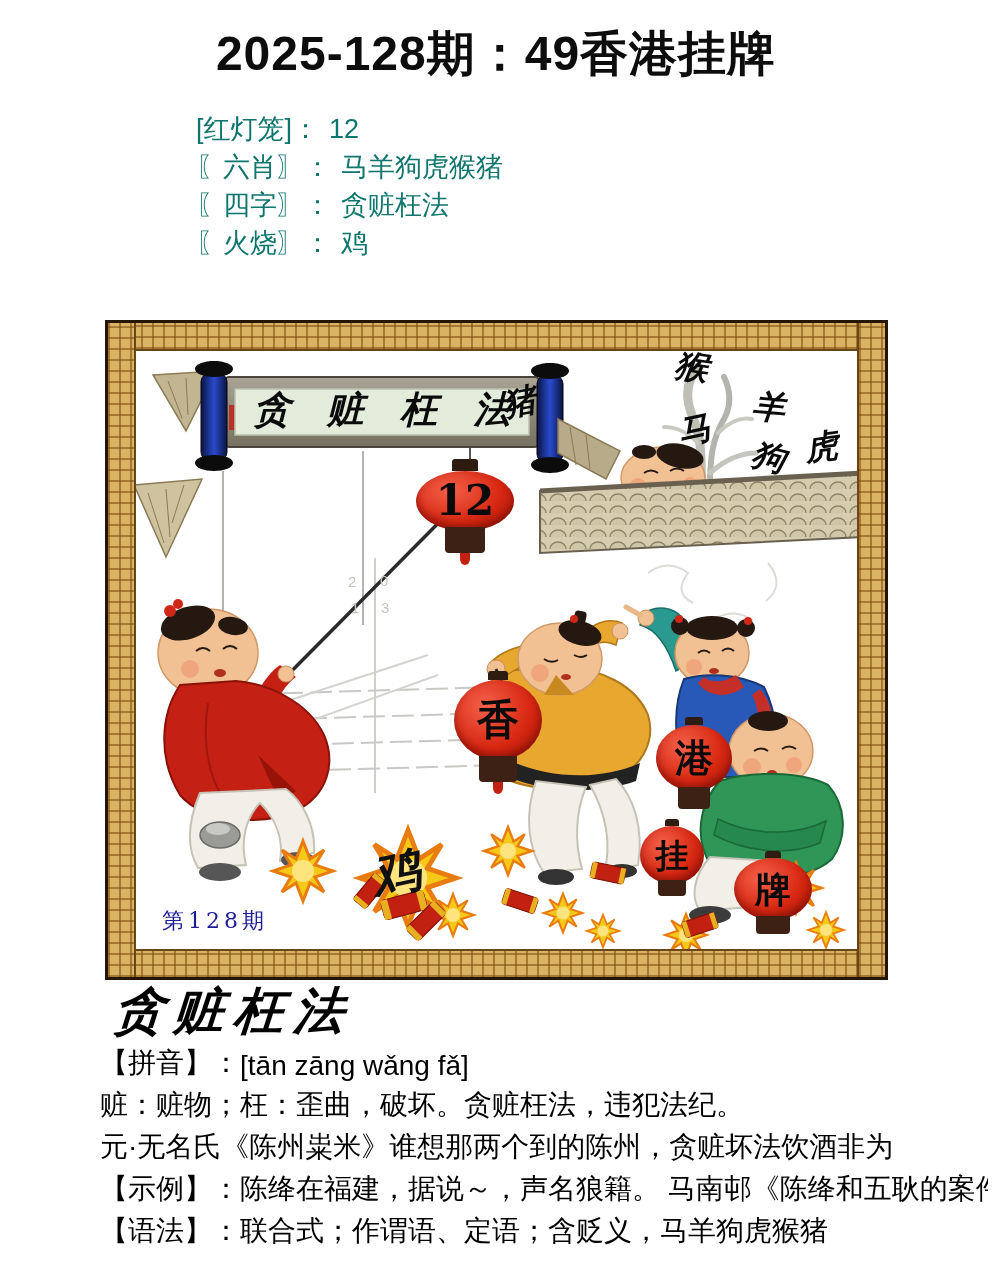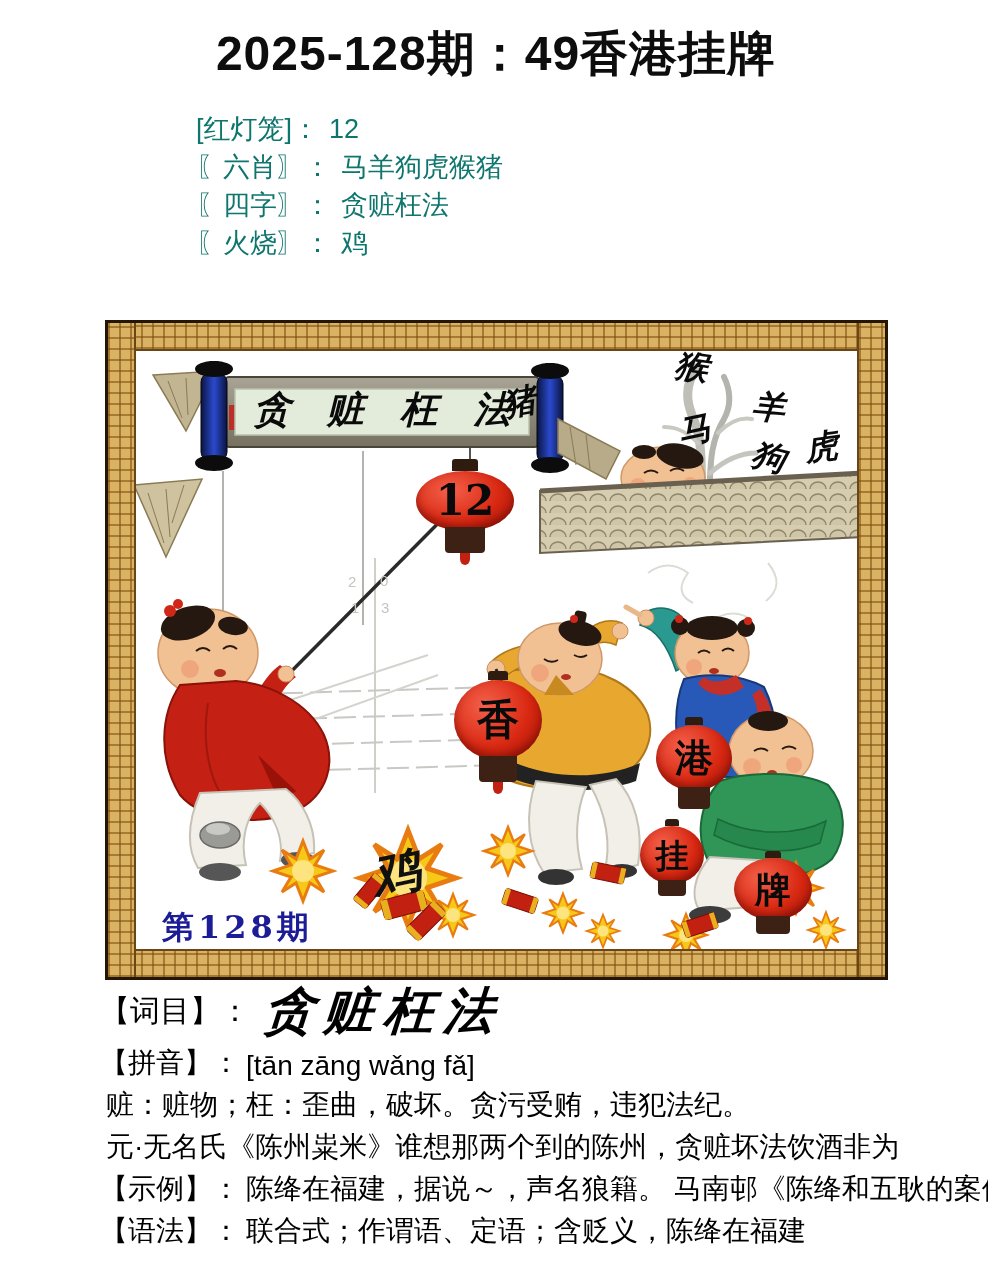--- a/index.html
+++ b/index.html
@@ -43,21 +43,21 @@
   .zd{position:absolute;z-index:2;font-size:33px;font-weight:bold;font-style:italic;
       font-family:"DejaVu Serif", serif;color:#0a0a0a;}
   .zd0{left:395px;top:57px;transform:rotate(-10deg);}
   .zd1{left:567px;top:22px;transform:rotate(8deg);}
   .zd2{left:570px;top:85px;transform:rotate(-12deg);}
   .zd3{left:644px;top:62px;transform:rotate(5deg);}
   .zd4{left:644px;top:112px;transform:rotate(14deg);}
   .zd5{left:697px;top:102px;transform:rotate(-8deg);}
   .fire-char{left:264px;top:518px;font-size:48px;font-weight:bold;font-style:italic;
       font-family:"DejaVu Serif", serif;color:#101010;transform:rotate(-12deg);z-index:3;}
-  .issue{left:54px;top:583px;font-size:32px;font-weight:bold;letter-spacing:4px;
+  .issue{left:54px;top:583px;font-size:22px;font-weight:normal;letter-spacing:4px;
       font-family:"DejaVu Serif", serif;color:#1c1c96;z-index:3;}
   .wm{position:absolute;z-index:2;font-size:15px;color:#c6c6be;}
   .wm0{left:240px;top:250px;}.wm1{left:272px;top:249px;}
   .wm2{left:243px;top:276px;}.wm3{left:273px;top:276px;}
   
   .lantern{position:absolute;display:flex;flex-direction:column;align-items:center;z-index:3;}
   .lcap{background:#2e1c10;border-radius:3px 3px 0 0;}
   .lbody{
     border-radius:50%;display:flex;align-items:center;justify-content:center;
     background:radial-gradient(ellipse at 35% 32%, #f4604a 0%, #d82812 55%, #a01405 100%);
@@ -69,21 +69,21 @@
   .l12{left:308px;top:136px;}  .l12 .lcap{width:26px;height:12px;} .l12 .lbody{width:98px;height:60px;} .l12 .lbody span{font-size:42px;} .l12 .lbase{width:40px;height:26px;}
   .lx{left:346px;top:348px;}   .lx .lcap{width:20px;height:9px;}  .lx .lbody{width:88px;height:80px;}  .lx .lbody span{font-size:42px;} .lx .lbase{width:38px;height:26px;}
   .lg{left:548px;top:394px;}   .lg .lcap{width:18px;height:8px;}  .lg .lbody{width:76px;height:66px;}  .lg .lbody span{font-size:38px;} .lg .lbase{width:32px;height:22px;}
   .lgua{left:532px;top:496px;} .lgua .lcap{width:14px;height:7px;}.lgua .lbody{width:64px;height:58px;}.lgua .lbody span{font-size:33px;} .lgua .lbase{width:28px;height:16px;}
   .lpai{left:626px;top:528px;} .lpai .lcap{width:16px;height:7px;}.lpai .lbody{width:78px;height:62px;}.lpai .lbody span{font-size:36px;} .lpai .lbase{width:34px;height:18px;}
   
   .def{position:absolute;left:100px;top:982px;width:888px;color:#000;}
   .def .drow{display:flex;align-items:flex-end;white-space:nowrap;overflow:hidden;height:42px;font-size:28px;}
   .def .drow.first{height:58px;align-items:center;font-size:30px;}
   .def .dlabel{flex:0 0 auto;}
-  .def .dval{margin-left:6px;}
+  .def .dval{}
   .def .calli{
     font-family:"DejaVu Serif", serif;font-weight:bold;font-style:italic;
     font-size:50px;letter-spacing:10px;margin-left:14px;transform:skewX(-4deg);
   }
 </style>
 </head>
 <body>
 
 <div class="title">2025-128期：49香港挂牌</div>
 
@@ -407,34 +407,33 @@
   <span class="ov issue">第128期</span>
 
   <div class="bs t"></div>
   <div class="bs b"></div>
   <div class="bs l"></div>
   <div class="bs r"></div>
 </div>
 
 <div class="def">
   <div class="drow first">
-    <span class="dlabel">【词目】：</span>
     <span class="dval calli">贪赃枉法</span>
   </div>
   <div class="drow">
     <span class="dlabel">【拼音】：</span>
     <span class="dval">[tān zāng wǎng fǎ]</span>
   </div>
   <div class="drow">
-    <span class="dval">赃：赃物；枉：歪曲，破坏。贪污受贿，违犯法纪。</span>
+    <span class="dval">赃：赃物；枉：歪曲，破坏。贪赃枉法，违犯法纪。</span>
   </div>
   <div class="drow">
     <span class="dval">元·无名氏《陈州粜米》谁想那两个到的陈州，贪赃坏法饮酒非为</span>
   </div>
   <div class="drow">
     <span class="dlabel">【示例】：</span>
     <span class="dval">陈绛在福建，据说～，声名狼籍。 马南邨《陈绛和五耿的案件》</span>
   </div>
   <div class="drow">
     <span class="dlabel">【语法】：</span>
-    <span class="dval">联合式；作谓语、定语；含贬义，陈绛在福建</span>
+    <span class="dval">联合式；作谓语、定语；含贬义，马羊狗虎猴猪</span>
   </div>
 </div>
 
 </body></html>

